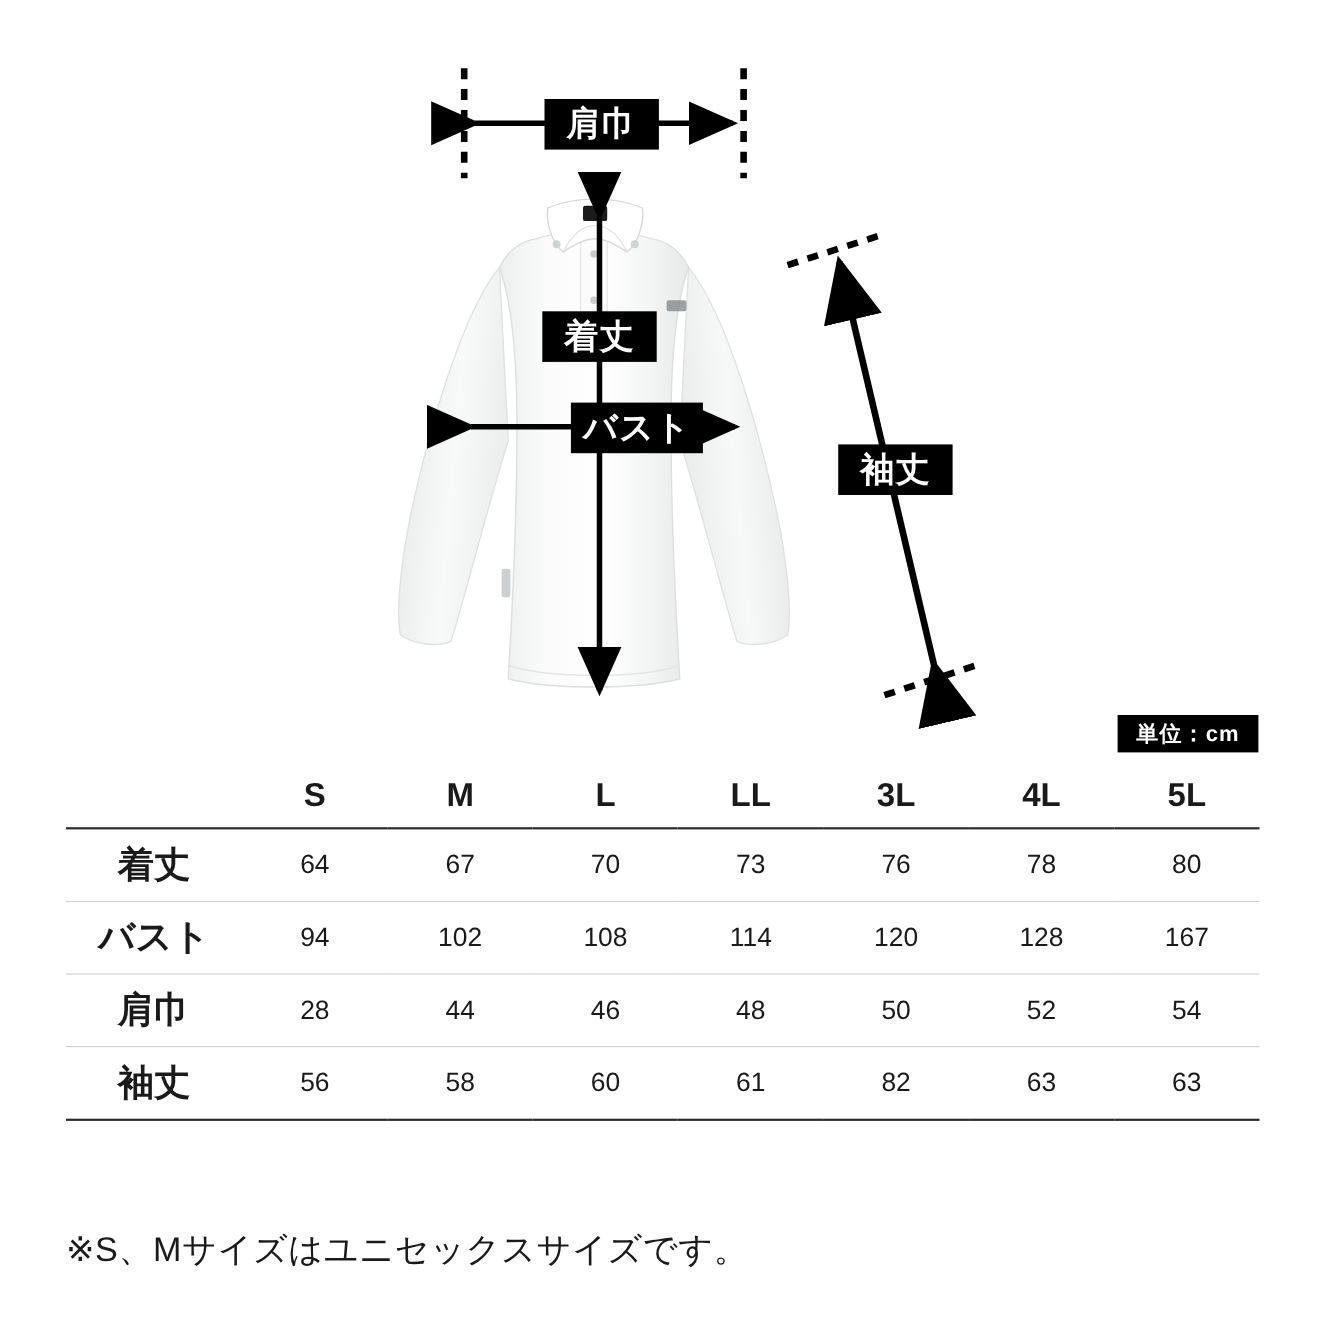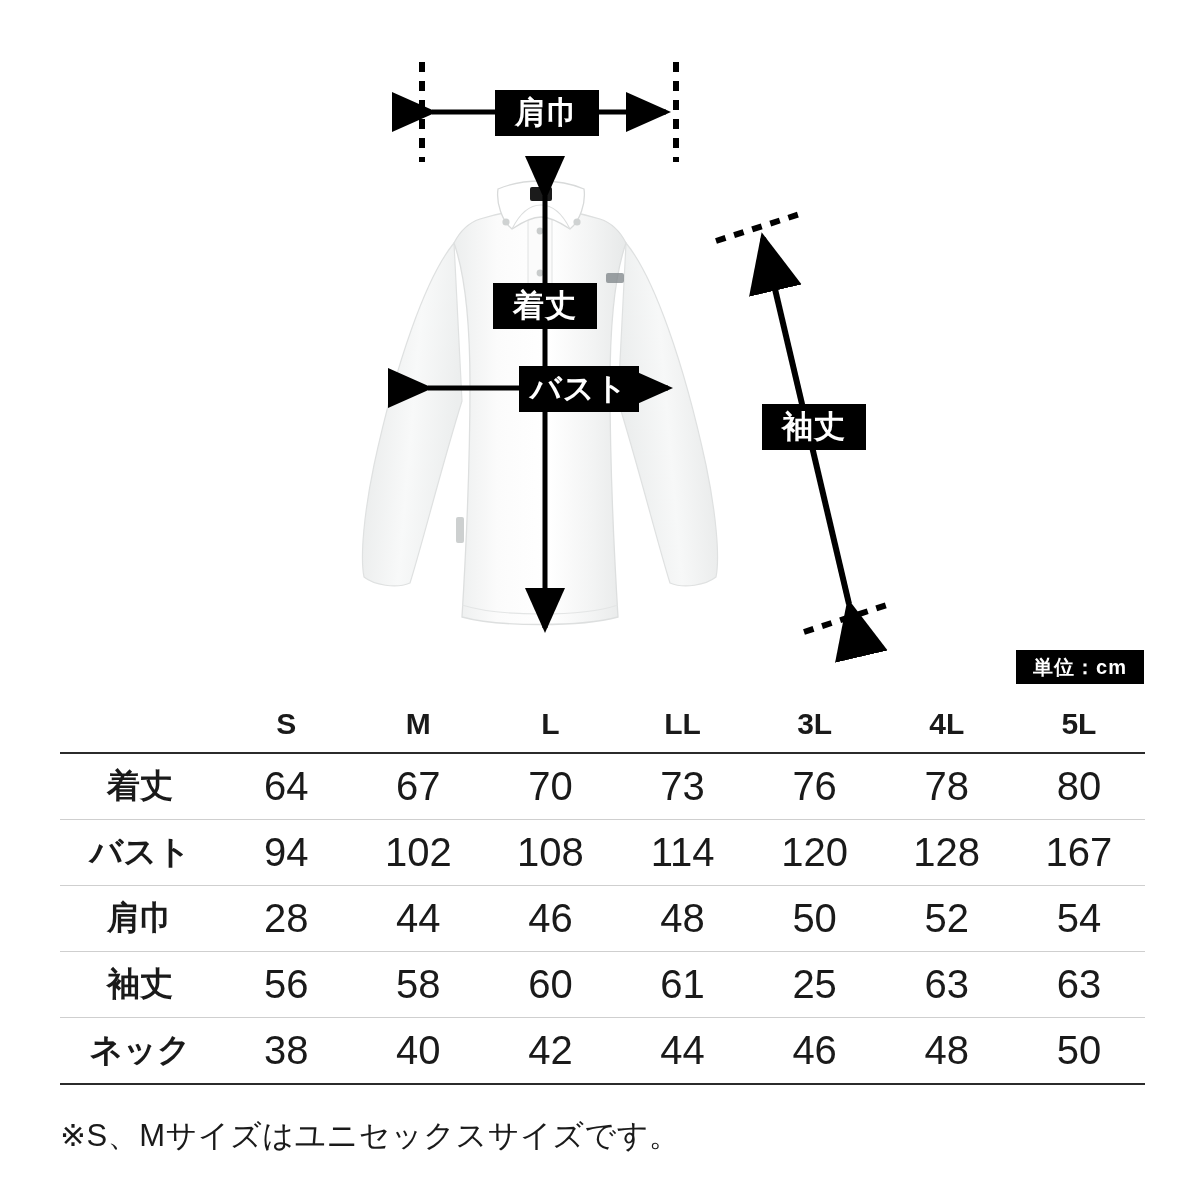--- a/index.html
+++ b/index.html
@@ -85,21 +85,21 @@
   
   #size-table {
     position: absolute;
     left: 60px;
     top: 696px;
     width: 1085px;
     border-collapse: collapse;
   }
   #size-table th, #size-table td {
     text-align: center;
-    font-size: 40px;
+    font-size: 24px;
     font-weight: 400;
     padding: 0;
     height: 65px;
     color: #1a1a1a;
   }
   #size-table thead th {
     font-weight: 700;
     font-size: 30px;
     height: 56px;
     border-bottom: 2px solid #2b2b2b;
@@ -264,30 +264,20 @@
       <td>50</td>
       <td>52</td>
       <td>54</td>
     </tr>
     <tr>
       <th class="rowhead">袖丈</th>
       <td>56</td>
       <td>58</td>
       <td>60</td>
       <td>61</td>
-      <td>25</td>
+      <td>82</td>
       <td>63</td>
       <td>63</td>
     </tr>
-    <tr>
-      <th class="rowhead">ネック</th>
-      <td>38</td>
-      <td>40</td>
-      <td>42</td>
-      <td>44</td>
-      <td>46</td>
-      <td>48</td>
-      <td>50</td>
-    </tr>
   </tbody>
 </table>
 
 <div id="footnote">※S、Mサイズはユニセックスサイズです。</div>
 
 </body></html>

